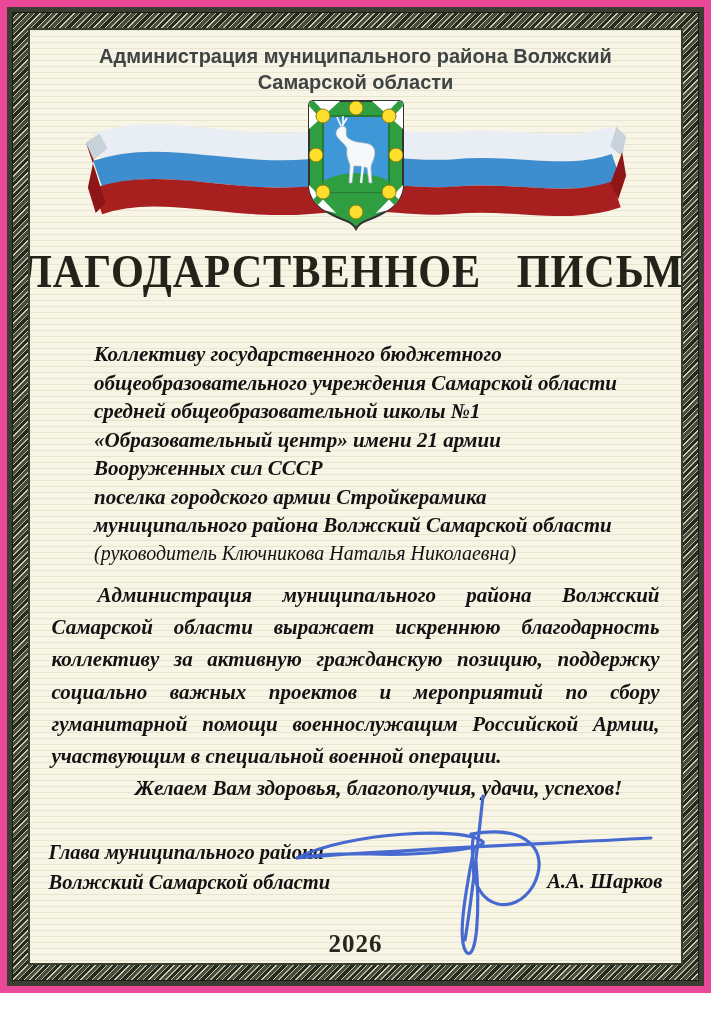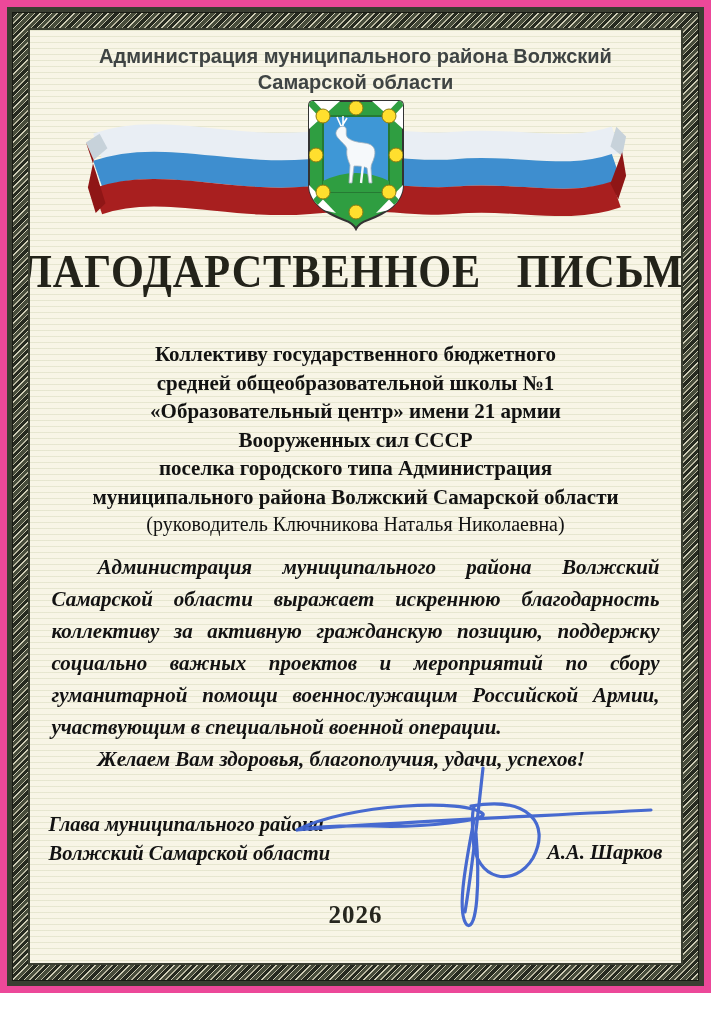--- a/index.html
+++ b/index.html
@@ -46,33 +46,33 @@
   .arms-svg{ position:absolute; left:50%; top:0; transform:translateX(-50%); width:100px; height:132px; }
 
   .title{
     margin-top:14px;
     font-weight:bold; font-size:46px; color:#23231a;
     white-space:nowrap; letter-spacing:1px; word-spacing:26px;
     transform:scaleX(0.92); transform-origin:center;
   }
 
   .recipient{
-    margin-top:42px; text-align:center;
-    font-weight:bold;
+    margin-top:42px; 
+    font-style:italic; font-weight:bold;
     font-size:21px; line-height:1.36; color:#121212;
   }
   .recipient .plain{ font-weight:normal; font-size:20px; }
 
   .body-text{
     margin-top:12px; width:608px;
     font-style:italic; font-weight:bold;
     font-size:21px; line-height:1.53; color:#121212;
   }
   .body-text p.justified{ text-align:justify; text-indent:46px; }
-  .body-text p.wish{ text-indent:46px; }
+  .body-text p.wish{ text-indent:46px;text-align:center; }
 
   .sign-row{
     margin-top:34px; width:614px;
     display:flex; justify-content:space-between; align-items:flex-end;
     font-style:italic; font-weight:bold; font-size:20.5px; line-height:1.45; color:#121212;
     position:relative;
   }
   .sign-name{ padding-bottom:1px; }
   .sig-svg{ position:absolute; left:238px; top:-48px; width:372px; height:172px; pointer-events:none; }
 
@@ -137,24 +137,25 @@
             <circle cx="50" cy="113" r="7"></circle>
           </g>
         </g>
       </svg>
     </div>
 
     <div class="title">БЛАГОДАРСТВЕННОЕ ПИСЬМО</div>
 
     <div class="recipient">
       <div>Коллективу государственного бюджетного</div>
+      <div>общеобразовательного учреждения Самарской области</div>
       <div>средней общеобразовательной школы №1</div>
       <div>«Образовательный центр» имени 21 армии</div>
       <div>Вооруженных сил СССР</div>
-      <div>поселка городского типа Администрация</div>
+      <div>поселка городского армии Стройкерамика</div>
       <div>муниципального района Волжский Самарской области</div>
       <div class="plain">(руководитель Ключникова Наталья Николаевна)</div>
     </div>
 
     <div class="body-text">
       <p class="justified">Администрация муниципального района Волжский Самарской области выражает искреннюю благодарность коллективу за активную гражданскую позицию, поддержку социально важных проектов и мероприятий по сбору гуманитарной помощи военнослужащим Российской Армии, участвующим в специальной военной операции.</p>
       <p class="wish">Желаем Вам здоровья, благополучия, удачи, успехов!</p>
     </div>
 
     <div class="sign-row">

